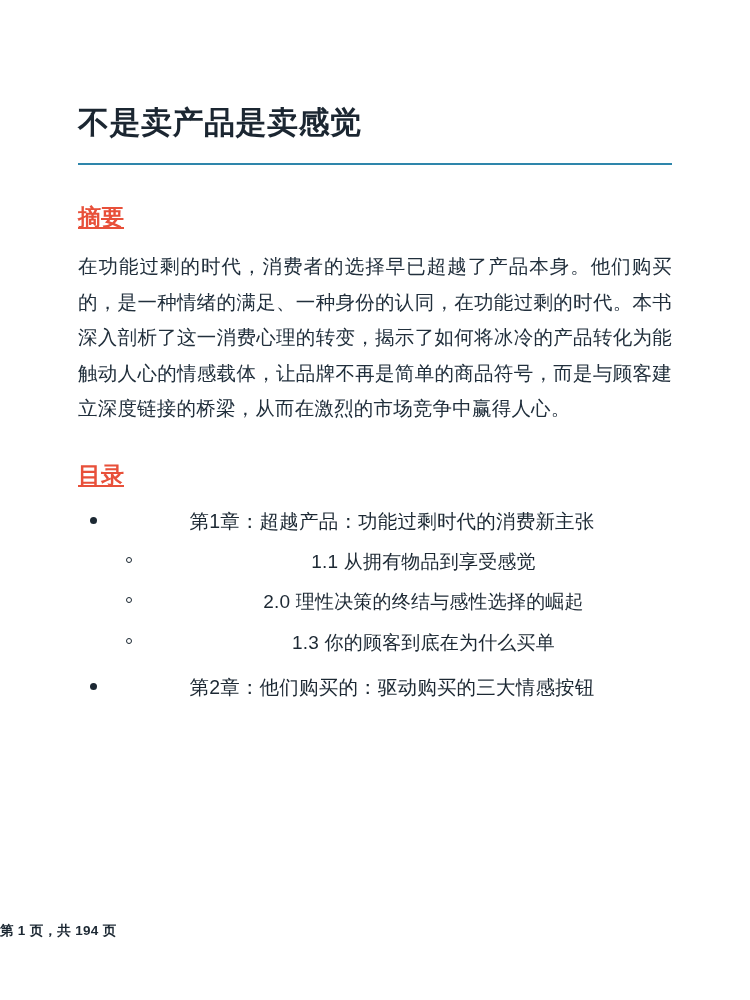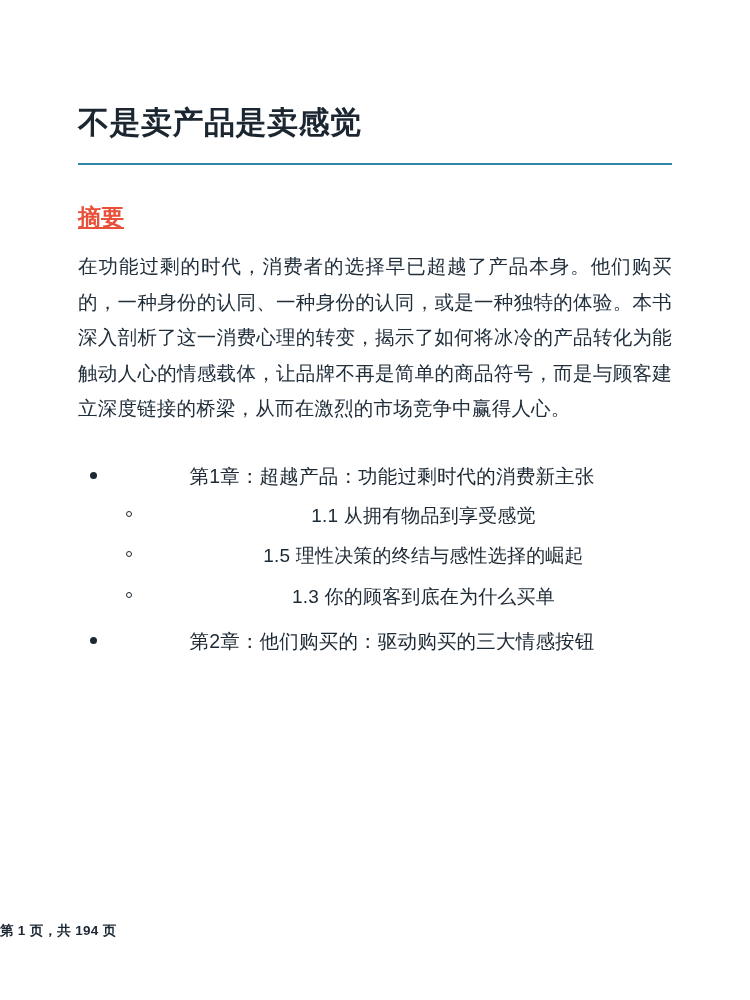--- a/index.html
+++ b/index.html
@@ -123,36 +123,37 @@
 </style>
 </head>
 <body>
 
 <div class="page">
 
   <h1 class="doc-title">不是卖产品是卖感觉</h1>
   <div class="title-rule"></div>
 
   <h2 class="section-heading">摘要</h2>
-  <p class="abstract-text">在功能过剩的时代，消费者的选择早已超越了产品本身。他们购买的，一种身份的认同、一种身份的认同，或是一种独特的体验。本书深入剖析了这一消费心理的转变，揭示了如何将冰冷的产品转化为能触动人心的情感载体，让品牌不再是简单的商品符号，而是与顾客建立深度链接的桥梁，从而在激烈的市场竞争中赢得人心。</p>
+  <p class="abstract-text">在功能过剩的时代，消费者的选择早已超越了产品本身。他们购买的，是一种情绪的满足、一种身份的认同，在功能过剩的时代。本书深入剖析了这一消费心理的转变，揭示了如何将冰冷的产品转化为能触动人心的情感载体，让品牌不再是简单的商品符号，而是与顾客建立深度链接的桥梁，从而在激烈的市场竞争中赢得人心。</p>
 
+  <h2 class="section-heading">目录</h2>
 
   <div class="toc">
     <ul class="toc-list">
       <li class="chapter">
         <span class="bullet"></span>
         <span class="chapter-label">第1章：超越产品：功能过剩时代的消费新主张</span>
         <ul class="sub-list">
           <li class="section">
             <span class="hollow-bullet"></span>
             <span class="section-label">1.1 从拥有物品到享受感觉</span>
           </li>
           <li class="section">
             <span class="hollow-bullet"></span>
-            <span class="section-label">1.5 理性决策的终结与感性选择的崛起</span>
+            <span class="section-label">2.0 理性决策的终结与感性选择的崛起</span>
           </li>
           <li class="section">
             <span class="hollow-bullet"></span>
             <span class="section-label">1.3 你的顾客到底在为什么买单</span>
           </li>
         </ul>
       </li>
       <li class="chapter">
         <span class="bullet"></span>
         <span class="chapter-label">第2章：他们购买的：驱动购买的三大情感按钮</span>

